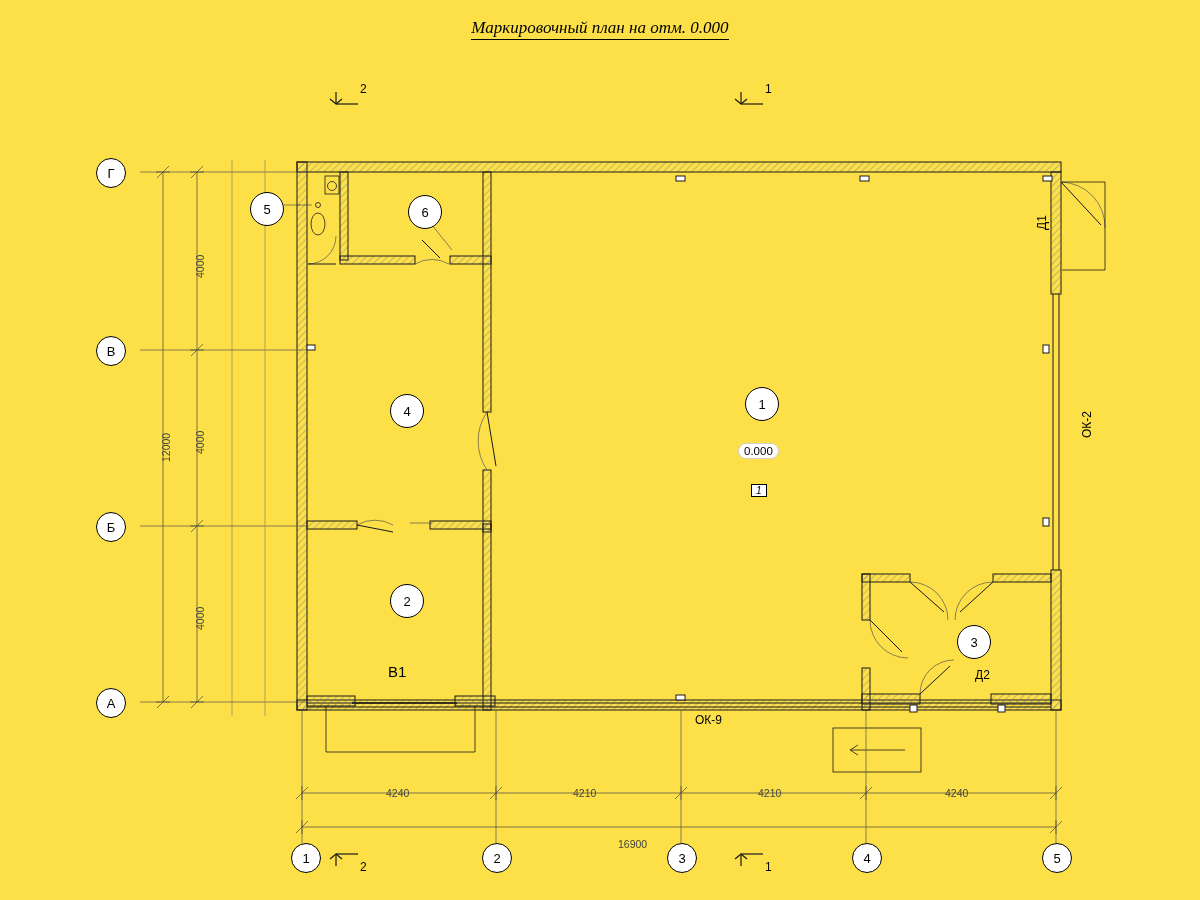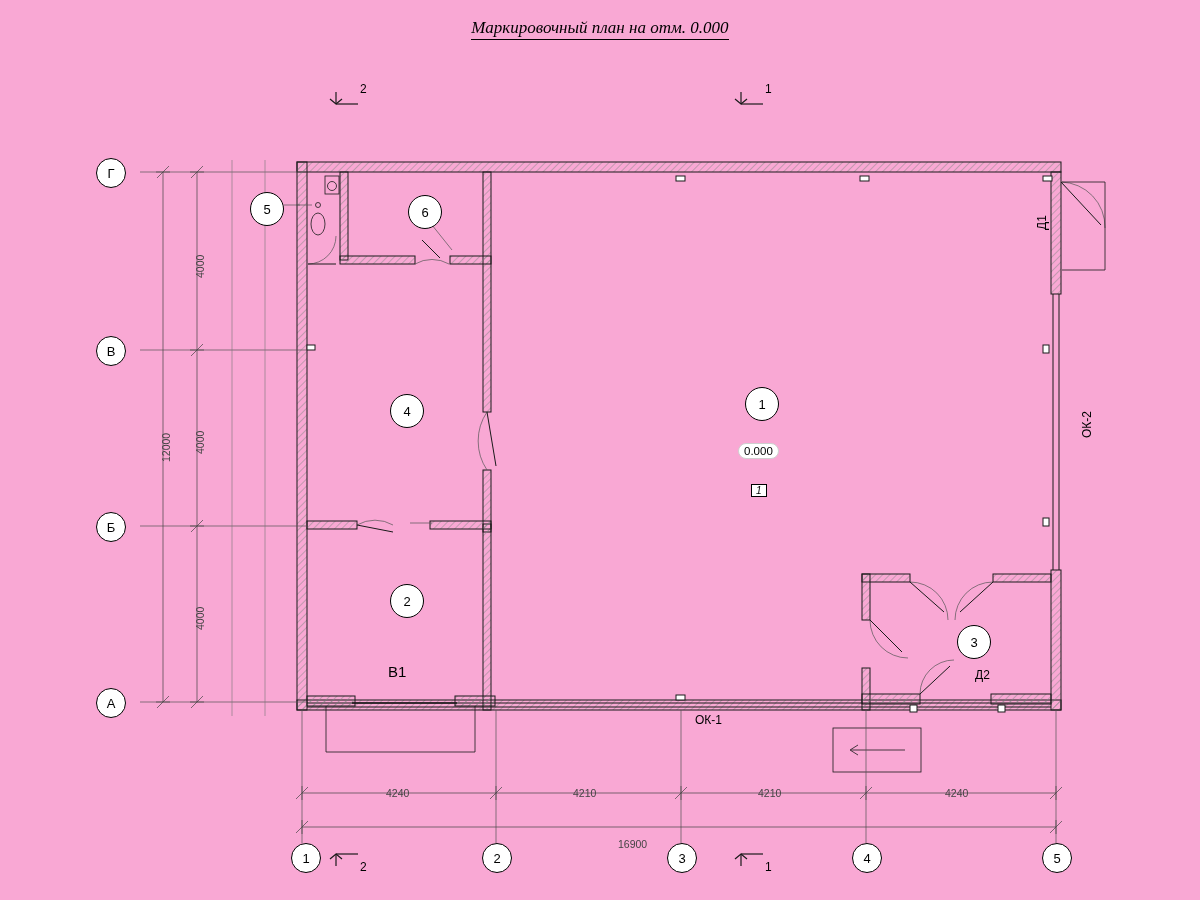--- a/index.html
+++ b/index.html
@@ -8,21 +8,21 @@
     background: #ffffff;
   }
   body {
     font-family: "Liberation Sans", sans-serif;
     color: #000000;
   }
   #sheet {
     position: relative;
     width: 1200px;
     height: 900px;
-    background: #f9a8d4;
+    background: #fde047;
     overflow: hidden;
   }
   .title {
     position: absolute;
     left: 0;
     top: 18px;
     width: 1200px;
     text-align: center;
     font-family: "Liberation Serif", serif;
     font-style: italic;
@@ -307,19 +307,19 @@
   <div class="lbl small rot" style="left:160px; top:462px; transform:rotate(-90deg);"><span>12000</span></div>
 
   <div class="lbl small" style="left:386px; top:787px;"><span>4240</span></div>
   <div class="lbl small" style="left:573px; top:787px;"><span>4210</span></div>
   <div class="lbl small" style="left:758px; top:787px;"><span>4210</span></div>
   <div class="lbl small" style="left:945px; top:787px;"><span>4240</span></div>
   <div class="lbl small" style="left:618px; top:838px;"><span>16900</span></div>
 
   <div class="elev-box" style="left:738px; top:443px;border-radius:8px;"><span>0.000</span></div>
   <div class="sect-box" style="left:751px; top:484px;"><span>1</span></div>
-  <div class="lbl" style="left:695px; top:713px;"><span>ОК-1</span></div>
+  <div class="lbl" style="left:695px; top:713px;"><span>ОК-9</span></div>
   <div class="lbl rot" style="left:1080px; top:438px; transform:rotate(-90deg);"><span>ОК-2</span></div>
   <div class="lbl rot" style="left:1035px; top:230px; transform:rotate(-90deg);"><span>Д1</span></div>
   <div class="lbl" style="left:975px; top:668px;"><span>Д2</span></div>
   <div class="lbl" style="left:388px; top:663px; font-size:15px;"><span>В1</span></div>
 
 </div>
 
 </body></html>

